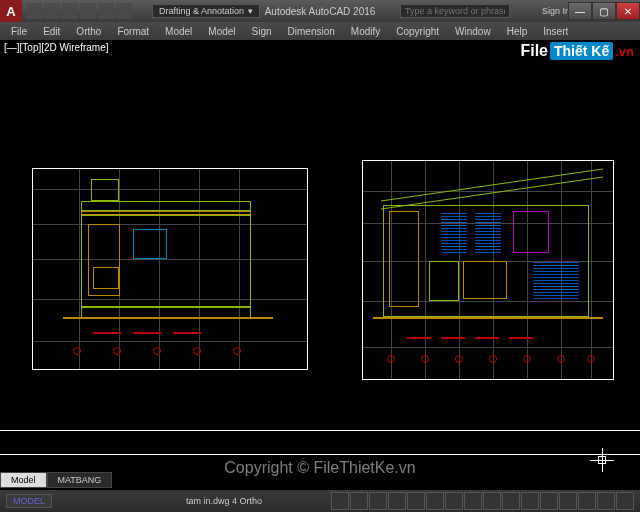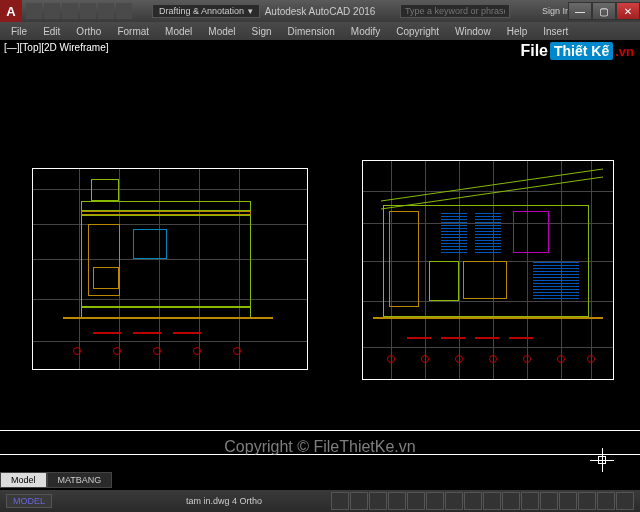--- a/index.html
+++ b/index.html
@@ -22,21 +22,21 @@
 
 .viewport-label { position: absolute; top: 42px; left: 4px; color: #fff; font-size: 10px; z-index: 5; }
 
 .canvas { position: absolute; top: 40px; left: 0; right: 0; bottom: 24px; background: #000; }
 
 .watermark-logo { position: absolute; top: 42px; right: 6px; z-index: 10; display: flex; align-items: center; }
 .wm-file { color: #fff; font-size: 16px; font-weight: bold; }
 .wm-thietke { background: #0088cc; color: #fff; font-size: 14px; font-weight: bold; padding: 1px 4px; border-radius: 2px; margin-left: 2px; }
 .wm-vn { color: #c00; font-size: 13px; font-weight: bold; margin-left: 2px; }
 
-.watermark-text { position: absolute; bottom: 56px; left: 50%; transform: translateX(-50%); color: rgba(180,180,180,0.7); font-size: 16px; z-index: 10; }
+.watermark-text { position: absolute; bottom: 35px; left: 50%; transform: translateX(-50%); color: rgba(180,180,180,0.7); font-size: 16px; z-index: 10; }
 
 .drawing-frame { position: absolute; border: 1px solid #fff; }
 .frame-left { top: 128px; left: 32px; width: 276px; height: 202px; }
 .frame-right { top: 120px; left: 362px; width: 252px; height: 220px; }
 
 .gridline { position: absolute; background: #444; }
 .gl-h { height: 1px; width: 100%; left: 0; }
 .gl-v { width: 1px; height: 100%; top: 0; }
 
 .bldg-line { position: absolute; }

